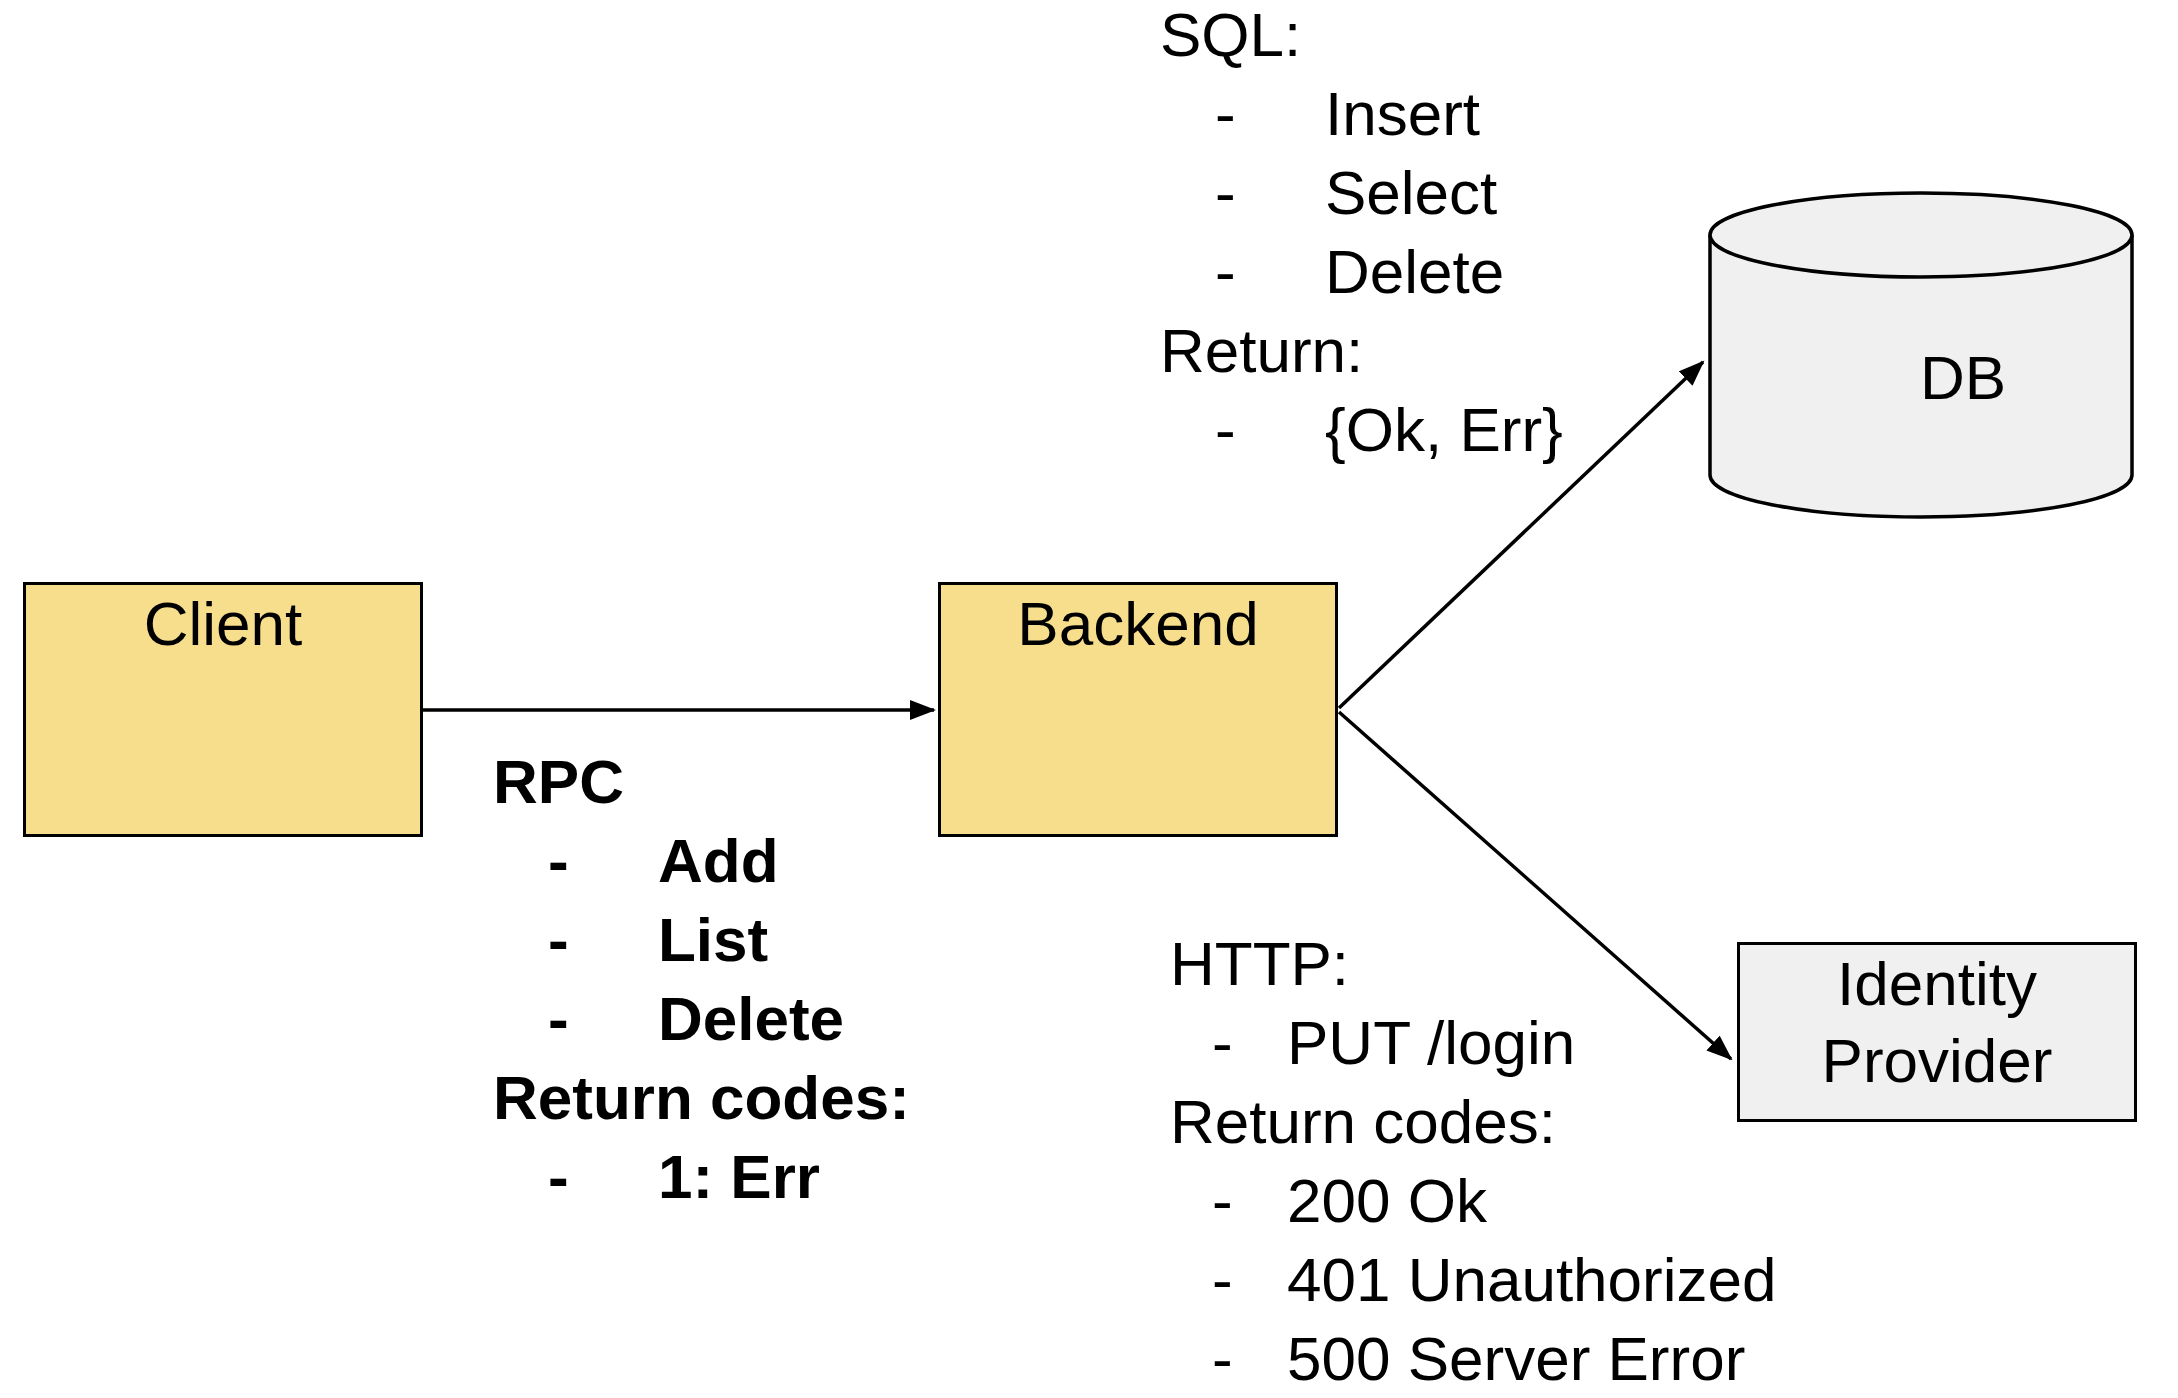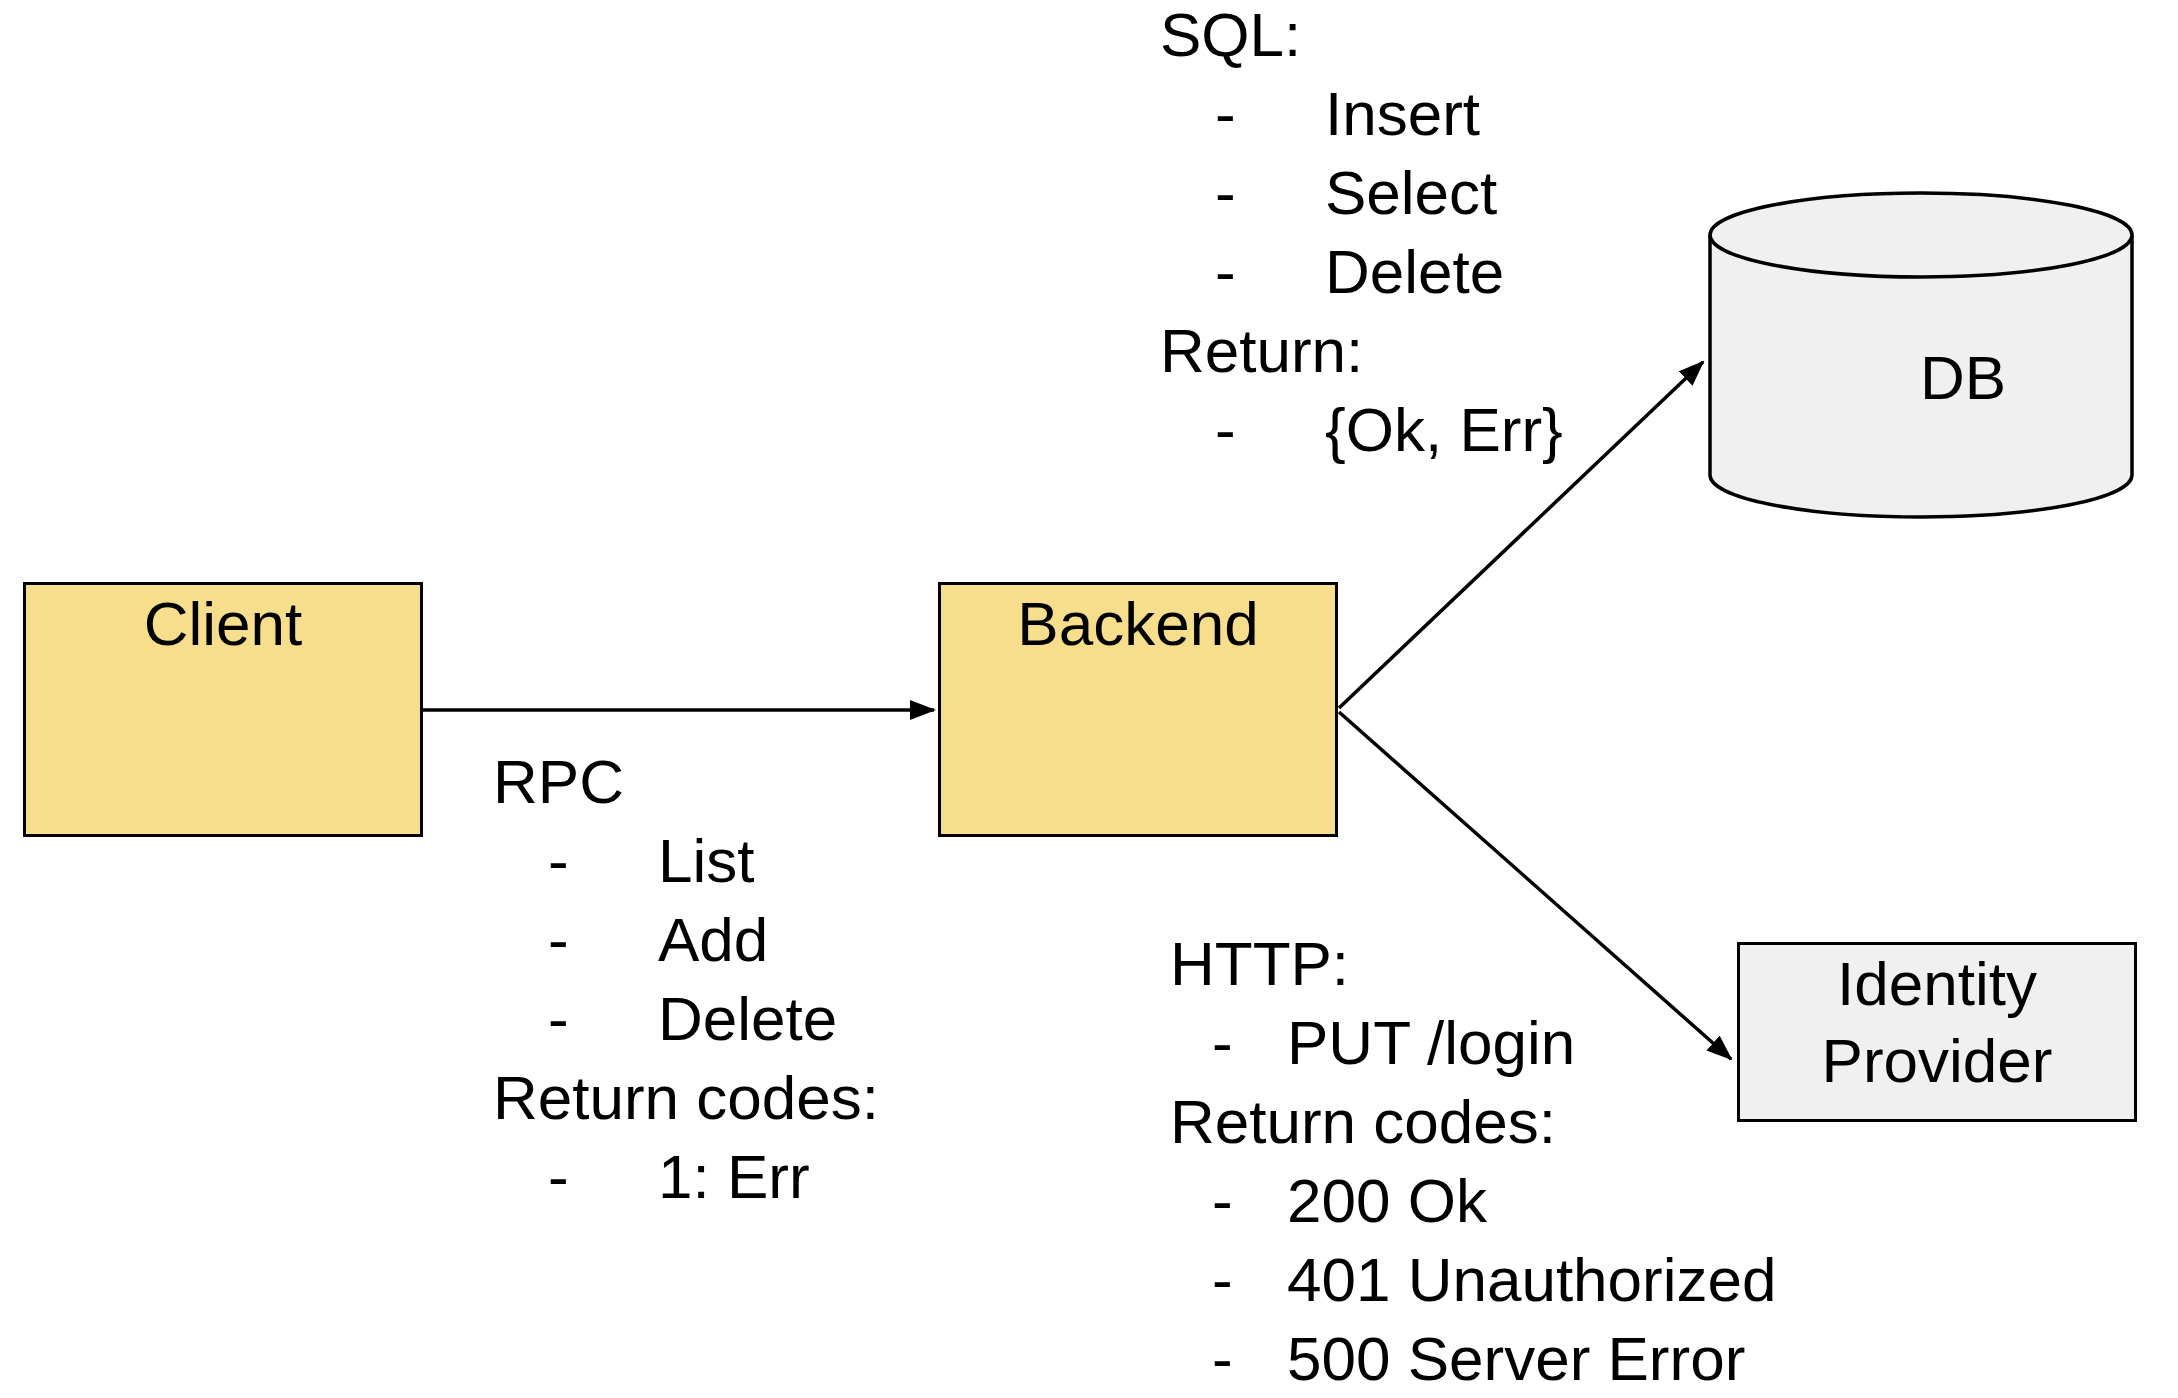--- a/index.html
+++ b/index.html
@@ -45,21 +45,21 @@
     font-size: 62px;
     line-height: 79px;
   }
   .ann {
     position: absolute;
     font-size: 62px;
     line-height: 79px;
     white-space: nowrap;
   }
   #ann-sql  { left: 1160px; top: -5px;  }
-  #ann-rpc  { left: 493px;  top: 742px; }
+  #ann-rpc  { left: 493px;  top: 742px; font-weight: bold; }
   #ann-http { left: 1170px; top: 924px; }
   .ann .line { height: 79px; }
   .ann .line.bullet { padding-left: 55px; }
   .ann .dash { display: inline-block; width: 110px; }
   #ann-http .line.bullet { padding-left: 42px; }
   #ann-http .dash { width: 75px; }
 </style>
 </head>
 <body>
 
@@ -100,22 +100,22 @@
       <div class="line"><span class="txt">SQL:</span></div>
       <div class="line bullet"><span class="dash">-</span><span class="txt">Insert</span></div>
       <div class="line bullet"><span class="dash">-</span><span class="txt">Select</span></div>
       <div class="line bullet"><span class="dash">-</span><span class="txt">Delete</span></div>
       <div class="line"><span class="txt">Return:</span></div>
       <div class="line bullet"><span class="dash">-</span><span class="txt">{Ok, Err}</span></div>
     </div>
 
   <div class="ann" id="ann-rpc">
       <div class="line"><span class="txt">RPC</span></div>
+      <div class="line bullet"><span class="dash">-</span><span class="txt">Add</span></div>
       <div class="line bullet"><span class="dash">-</span><span class="txt">List</span></div>
-      <div class="line bullet"><span class="dash">-</span><span class="txt">Add</span></div>
       <div class="line bullet"><span class="dash">-</span><span class="txt">Delete</span></div>
       <div class="line"><span class="txt">Return codes:</span></div>
       <div class="line bullet"><span class="dash">-</span><span class="txt">1: Err</span></div>
     </div>
 
   <div class="ann" id="ann-http">
       <div class="line"><span class="txt">HTTP:</span></div>
       <div class="line bullet"><span class="dash">-</span><span class="txt">PUT /login</span></div>
       <div class="line"><span class="txt">Return codes:</span></div>
       <div class="line bullet"><span class="dash">-</span><span class="txt">200 Ok</span></div>

